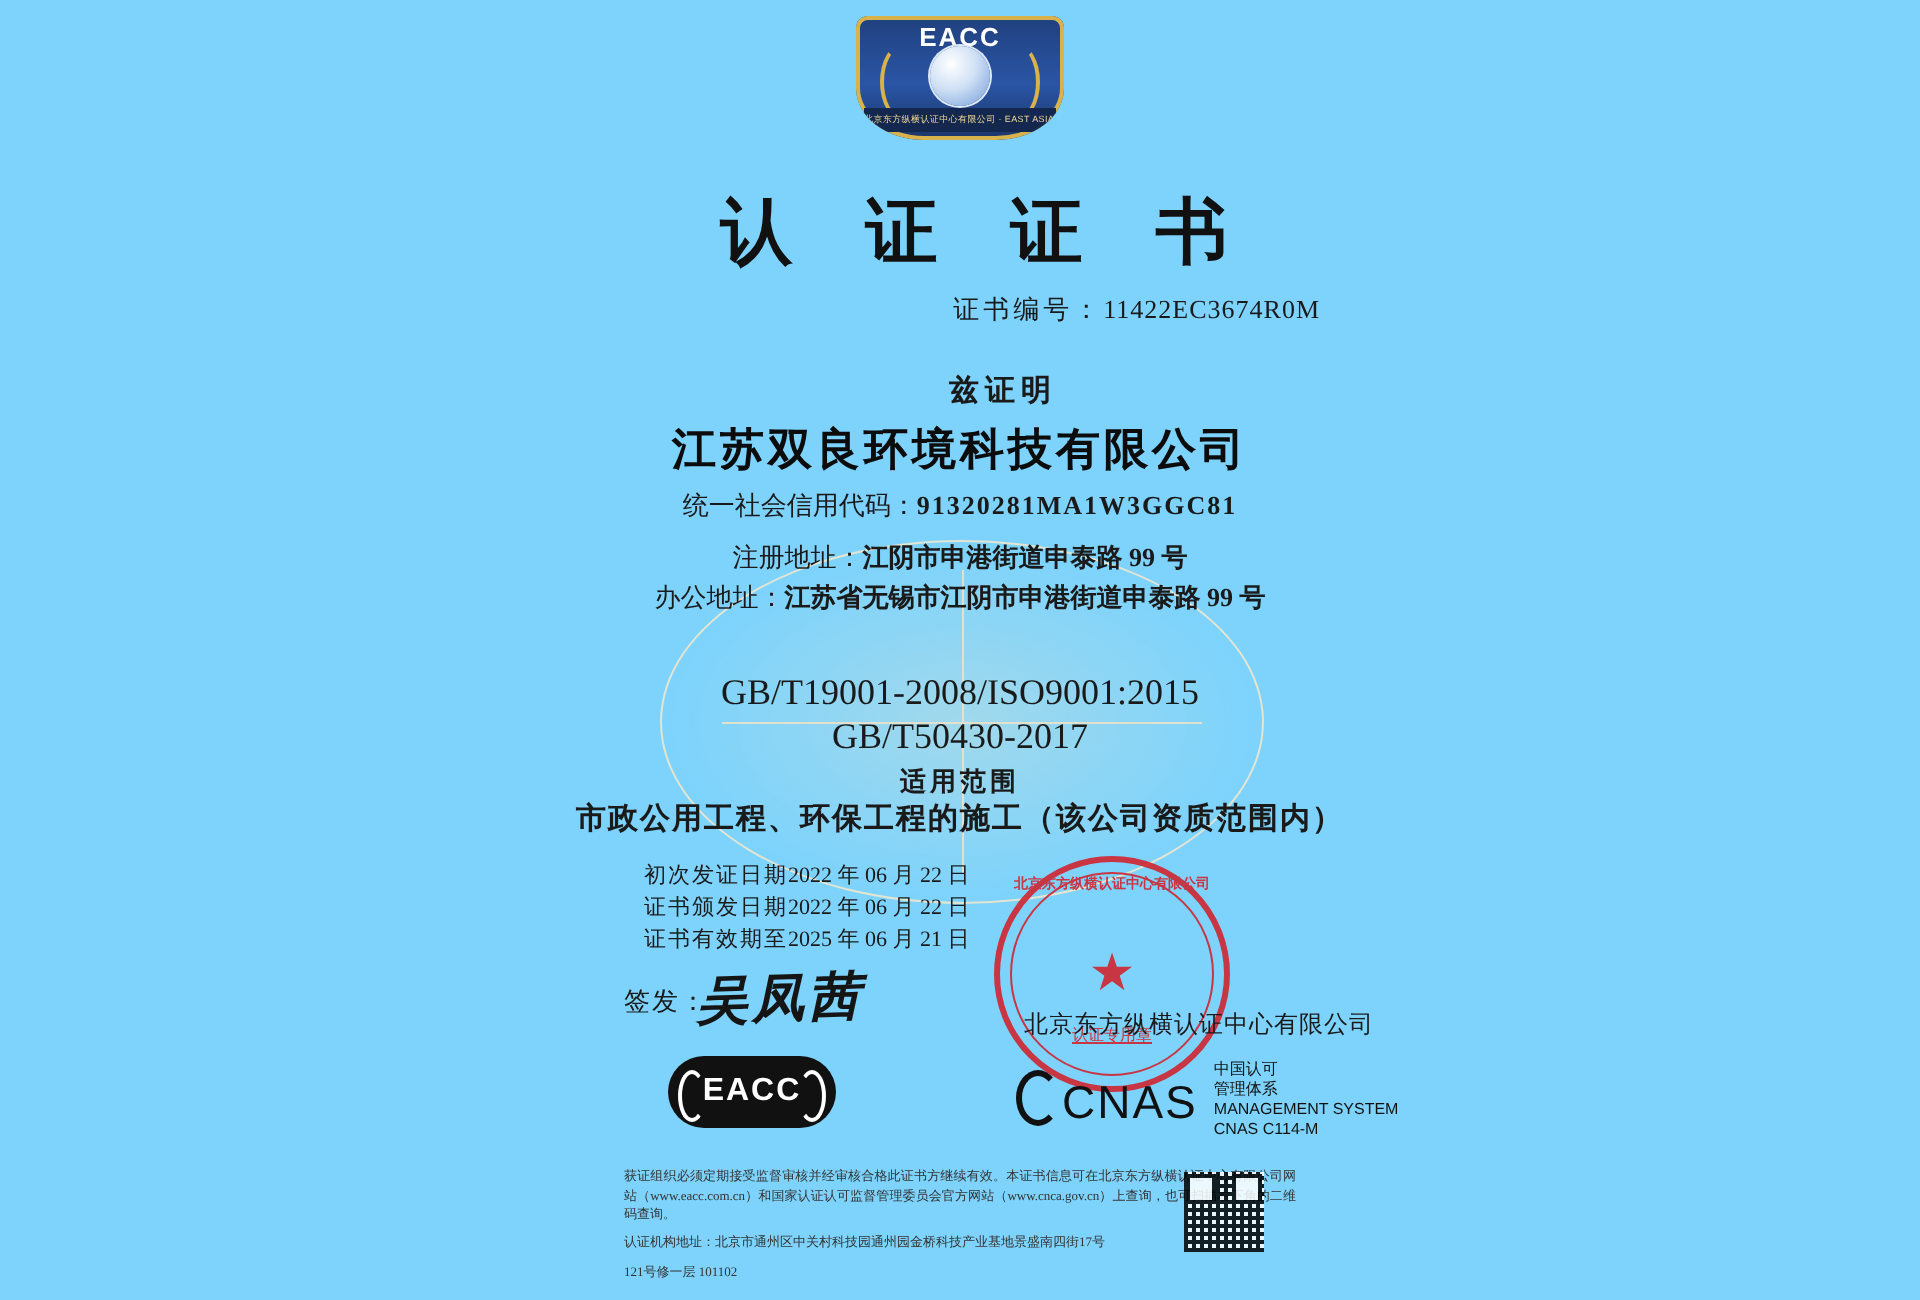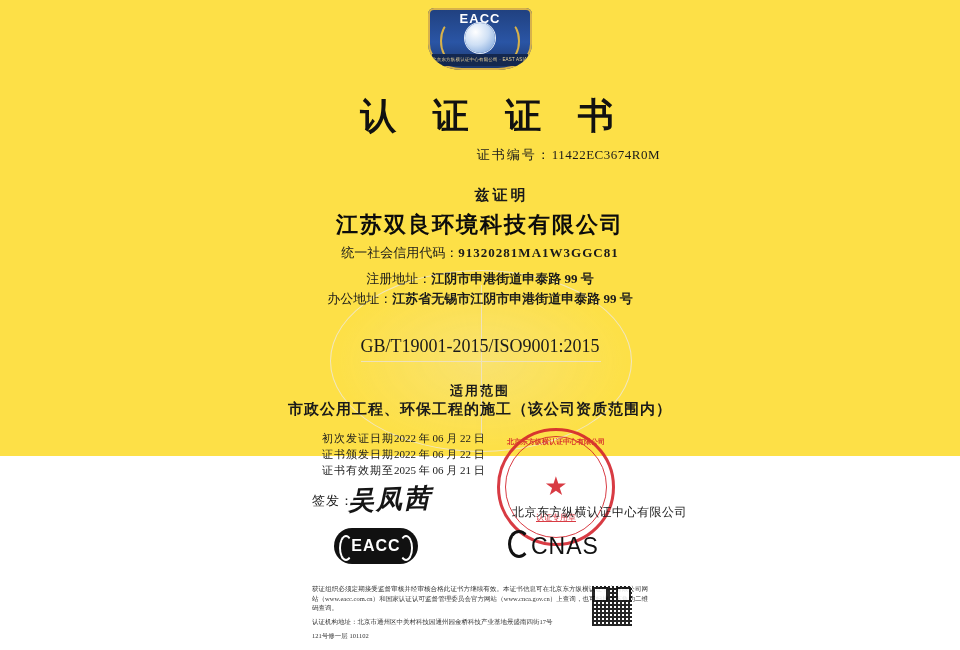--- a/index.html
+++ b/index.html
@@ -12,22 +12,22 @@
     height: 650px;
     font-family: "Liberation Serif", serif;
     color: #1a1a1a;
     position: relative;
     overflow: hidden;
   }
   .certificate {
     position: absolute;
     left: 0; top: 0;
     width: 960px;
-    height: 456px;
-    background: #fde047;
+    height: 650px;
+    background: #7dd3fc;
   }
   
   .watermark {
     position: absolute;
     left: 330px;
     top: 270px;
     width: 300px;
     height: 180px;
     border-radius: 50%;
     border: 1px solid #efe7cf;
@@ -431,21 +431,22 @@
   </div>
 
   <div class="addr addr-reg">
     <span>注册地址：</span><b>江阴市申港街道申泰路 99 号</b>
   </div>
 
   <div class="addr addr-off">
     <span>办公地址：</span><b>江苏省无锡市江阴市申港街道申泰路 99 号</b>
   </div>
 
-  <div class="std-line std-1">GB/T19001-2015/ISO9001:2015</div>
+  <div class="std-line std-1">GB/T19001-2008/ISO9001:2015</div>
+  <div class="std-line std-2">GB/T50430-2017</div>
 
   <div class="scope-head">适用范围</div>
   <div class="scope-body">市政公用工程、环保工程的施工（该公司资质范围内）</div>
 
   <div class="dates">
     <div class="row">
       <span class="k">初次发证日期</span>
       <span class="v">2022 年 06 月 22 日</span>
     </div>
     <div class="row">
@@ -469,20 +470,26 @@
   </div>
 
   <div class="issuer">北京东方纵横认证中心有限公司</div>
 
   <div class="eacc-logo">EACC</div>
 
   <div class="cnas">
     <div class="cnas-mark">
       <span class="c-arc"></span><span>CNAS</span>
     </div>
+    <div class="cnas-text">
+      <div>中国认可</div>
+      <div>管理体系</div>
+      <div>MANAGEMENT SYSTEM</div>
+      <div>CNAS C114-M</div>
+    </div>
   </div>
 
   <div class="footer">
     <p>获证组织必须定期接受监督审核并经审核合格此证书方继续有效。本证书信息可在北京东方纵横认证中心有限公司网站（www.eacc.com.cn）和国家认证认可监督管理委员会官方网站（www.cnca.gov.cn）上查询，也可扫描右下角的二维码查询。</p>
     <p class="block2">认证机构地址：北京市通州区中关村科技园通州园金桥科技产业基地景盛南四街17号</p>
   </div>
 
   <div class="qr"></div>
   <div class="pagenum">121号修一层 101102</div>
 

